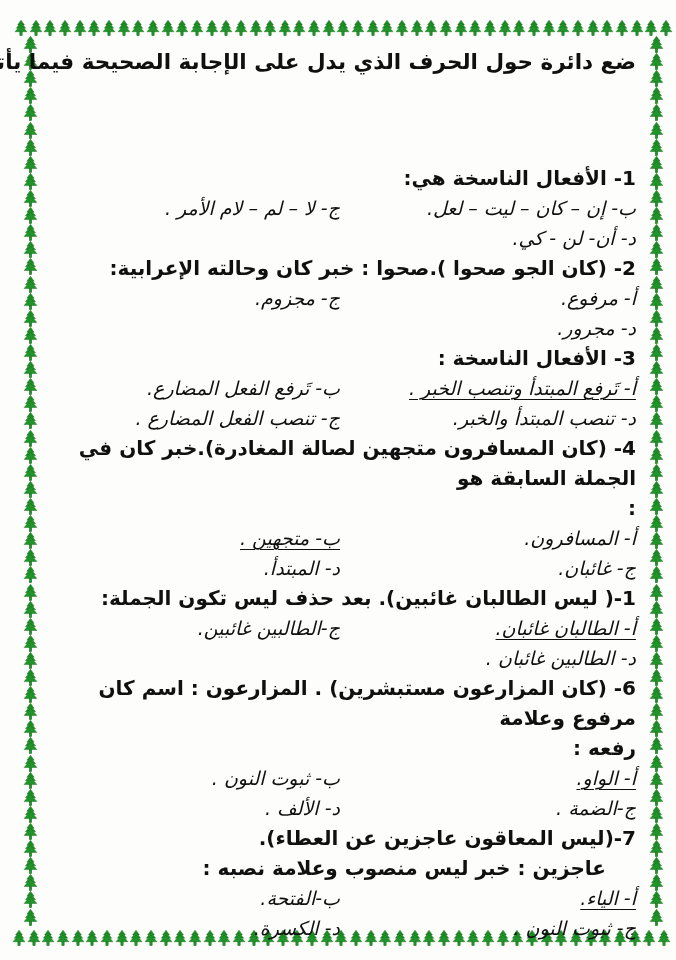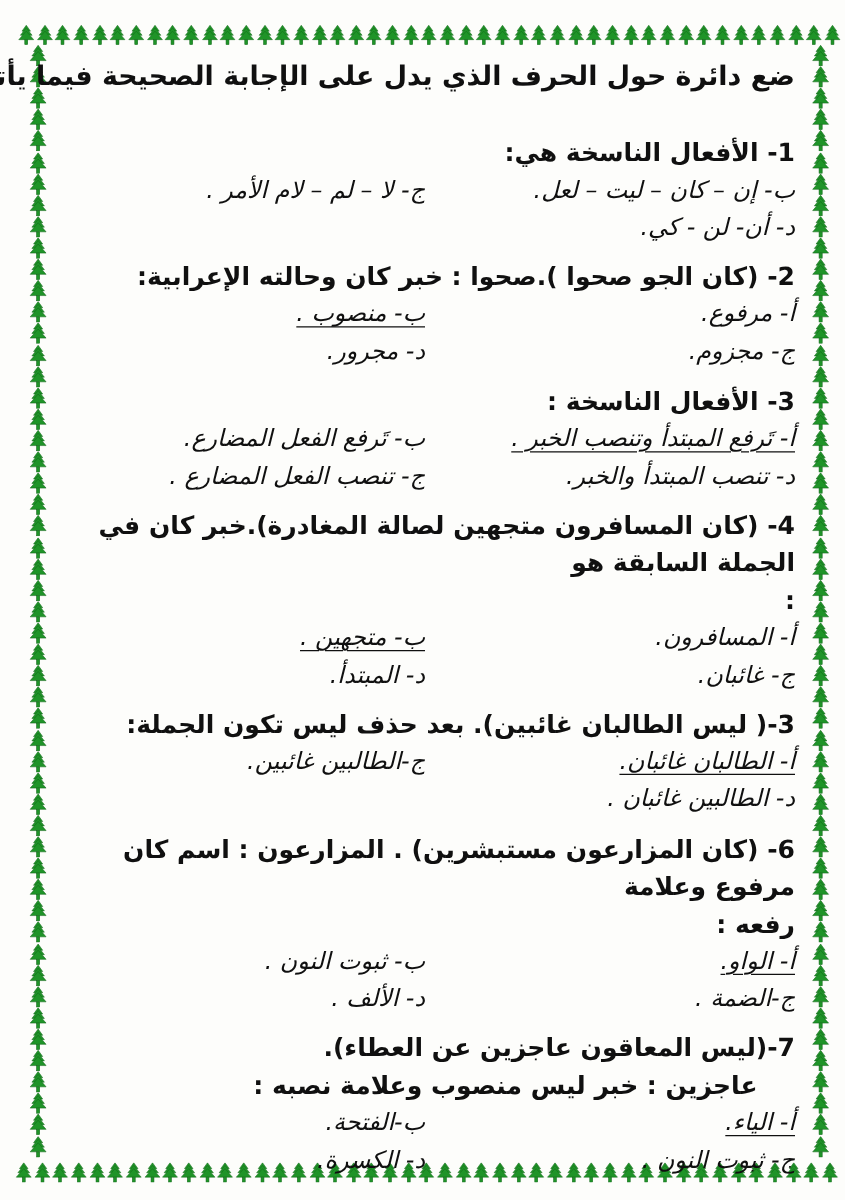--- a/index.html
+++ b/index.html
@@ -24,21 +24,21 @@
   
   .content{
     position:absolute;top:46px;left:44px;right:40px;bottom:18px;
     direction:rtl;text-align:right;
   }
   .page-title{
     font-size:21.5px;font-weight:bold;line-height:32px;
     margin:0 0 10px 0;white-space:nowrap;letter-spacing:-0.2px;
   }
   .questions{
-    display:flex;flex-direction:column;justify-content:space-between;
+    display:flex;flex-direction:column;justify-content:flex-end;
     height:836px;
     margin-top:29px;
   }
   .question{margin:0;}
   .q-header{
     font-size:20px;font-weight:bold;line-height:30px;margin:0;
   }
   .q-line1,.q-line2{display:block;}
   .q-line2.indented{padding-right:30px;}
   .options{
@@ -1633,21 +1633,20 @@
           </div>
   </section>
 
   <section class="question">
     <h2 class="q-header">
       <span class="q-line1">2- (كان الجو صحوا ).صحوا :  خبر كان وحالته الإعرابية:</span>
 
     </h2>
     <div class="options">
             <div class="option">أ- مرفوع.</div>
-            <div class="option underlined">ب- منصوب .</div>
             <div class="option">ج- مجزوم.</div>
             <div class="option">د- مجرور.</div>
           </div>
   </section>
 
   <section class="question">
     <h2 class="q-header">
       <span class="q-line1">3- الأفعال الناسخة :</span>
 
     </h2>
@@ -1667,21 +1666,21 @@
     <div class="options">
             <div class="option">أ- المسافرون.</div>
             <div class="option underlined">ب- متجهين .</div>
             <div class="option">ج- غائبان.</div>
             <div class="option">د- المبتدأ.</div>
           </div>
   </section>
 
   <section class="question">
     <h2 class="q-header">
-      <span class="q-line1">3-( ليس الطالبان غائبين). بعد حذف ليس تكون الجملة:</span>
+      <span class="q-line1">1-( ليس الطالبان غائبين). بعد حذف ليس تكون الجملة:</span>
 
     </h2>
     <div class="options">
             <div class="option underlined">أ- الطالبان غائبان.</div>
             <div class="option">ج-الطالبين غائبين.</div>
             <div class="option">د- الطالبين غائبان .</div>
           </div>
   </section>
 
   <section class="question">

